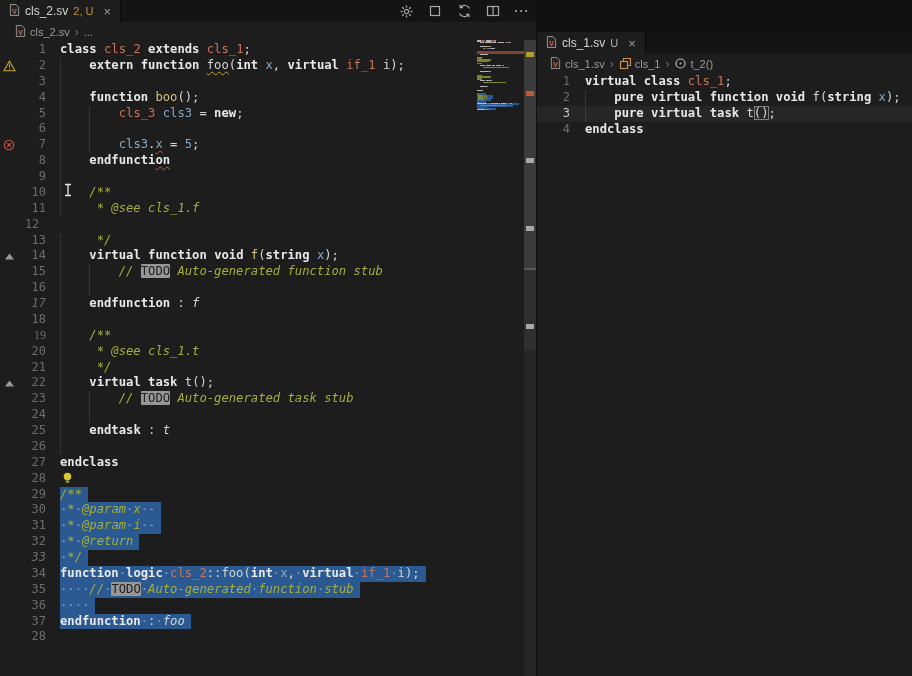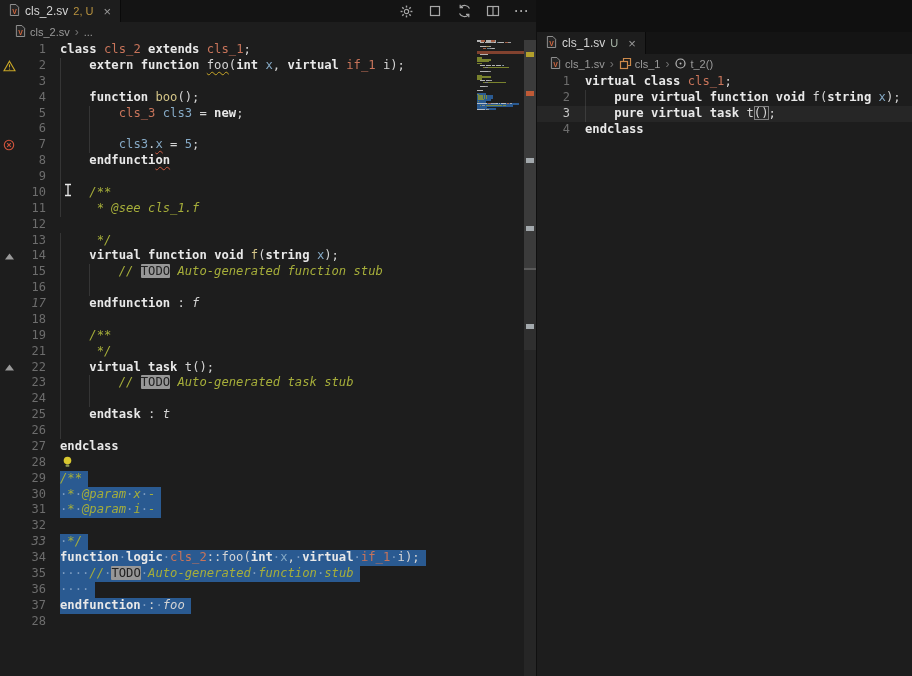--- a/index.html
+++ b/index.html
@@ -140,47 +140,48 @@
       <div class="line"><span class="glyph" style="width: 18px;"></span><span class="lnum" style="width: 28px;">5</span><span class="gap" style="width: 14px;"></span><span class="ct"><span class="guide" style="left: 0px;"></span><span class="guide" style="left: 29.4px;"></span><span class="tk-pln">        </span><span class="tk-typ">cls_3</span><span class="tk-pln"> </span><span class="tk-var">cls3</span><span class="tk-pln"> = </span><span class="tk-kw">new</span><span class="tk-pln">;</span></span></div>
       <div class="line"><span class="glyph" style="width: 18px;"></span><span class="lnum" style="width: 28px;">6</span><span class="gap" style="width: 14px;"></span><span class="ct"><span class="guide" style="left: 0px;"></span><span class="guide" style="left: 29.4px;"></span></span></div>
       <div class="line"><span class="glyph" style="width: 18px;"><svg width="12" height="12" viewBox="0 0 12 12">
             <circle cx="6" cy="6" r="4.7" fill="none" stroke="#d0543c" stroke-width="1.1"></circle>
             <path d="M4.2 4.2 L7.8 7.8 M7.8 4.2 L4.2 7.8" stroke="#d0543c" stroke-width="1.1"></path>
           </svg></span><span class="lnum" style="width: 28px;">7</span><span class="gap" style="width: 14px;"></span><span class="ct"><span class="guide" style="left: 0px;"></span><span class="guide" style="left: 29.4px;"></span><span class="tk-pln">        </span><span class="tk-var">cls3</span><span class="tk-pln">.</span><span class="tk-var sq-err">x</span><span class="tk-pln"> = </span><span class="tk-num">5</span><span class="tk-pln">;</span></span></div>
       <div class="line"><span class="glyph" style="width: 18px;"></span><span class="lnum" style="width: 28px;">8</span><span class="gap" style="width: 14px;"></span><span class="ct"><span class="guide" style="left: 0px;"></span><span class="tk-pln">    </span><span class="tk-kw">endfuncti</span><span class="tk-kw sq-err">on</span></span></div>
       <div class="line"><span class="glyph" style="width: 18px;"></span><span class="lnum" style="width: 28px;">9</span><span class="gap" style="width: 14px;"></span><span class="ct"><span class="guide" style="left: 0px;"></span></span></div>
       <div class="line"><span class="glyph" style="width: 18px;"></span><span class="lnum" style="width: 28px;">10</span><span class="gap" style="width: 14px;"></span><span class="ct"><span class="guide" style="left: 0px;"></span><span class="tk-com">    /**</span></span></div>
       <div class="line"><span class="glyph" style="width: 18px;"></span><span class="lnum" style="width: 28px;">11</span><span class="gap" style="width: 14px;"></span><span class="ct"><span class="guide" style="left: 0px;"></span><span class="tk-com">     * @see cls_1.f</span></span></div>
-      <div class="line"><span class="glyph" style="width: 18px;"></span><span class="lnum" style="width: 28px;">12</span><span class="gap" style="width: 14px;"></span></div>
+      <div class="line"><span class="glyph" style="width: 18px;"></span><span class="lnum" style="width: 28px; text-align: center;">12</span><span class="gap" style="width: 14px;"></span></div>
       <div class="line"><span class="glyph" style="width: 18px;"></span><span class="lnum" style="width: 28px;">13</span><span class="gap" style="width: 14px;"></span><span class="ct"><span class="guide" style="left: 0px;"></span><span class="tk-com">     */</span></span></div>
       <div class="line"><span class="glyph" style="width: 18px;"><svg width="11" height="9" viewBox="0 0 11 9">
             <path d="M5.5 1.5 L10 7.5 H1 Z" fill="#9a9a9a"></path>
           </svg></span><span class="lnum" style="width: 28px;">14</span><span class="gap" style="width: 14px;"></span><span class="ct"><span class="guide" style="left: 0px;"></span><span class="tk-pln">    </span><span class="tk-kw">virtual</span><span class="tk-pln"> </span><span class="tk-kw">function</span><span class="tk-pln"> </span><span class="tk-kw">void</span><span class="tk-pln"> </span><span class="tk-fn">f</span><span class="tk-pln">(</span><span class="tk-kw">string</span><span class="tk-pln"> </span><span class="tk-var">x</span><span class="tk-pln">);</span></span></div>
       <div class="line"><span class="glyph" style="width: 18px;"></span><span class="lnum" style="width: 28px;">15</span><span class="gap" style="width: 14px;"></span><span class="ct"><span class="guide" style="left: 0px;"></span><span class="guide" style="left: 29.4px;"></span><span class="tk-pln">        </span><span class="tk-com">// </span><span class="tk-todo">TODO</span><span class="tk-com"> Auto-generated function stub</span></span></div>
       <div class="line"><span class="glyph" style="width: 18px;"></span><span class="lnum" style="width: 28px;">16</span><span class="gap" style="width: 14px;"></span><span class="ct"><span class="guide" style="left: 0px;"></span><span class="guide" style="left: 29.4px;"></span></span></div>
       <div class="line"><span class="glyph" style="width: 18px;"></span><span class="lnum" style="width: 28px; font-style: italic;">17</span><span class="gap" style="width: 14px;"></span><span class="ct"><span class="guide" style="left: 0px;"></span><span class="tk-pln">    </span><span class="tk-kw">endfunction</span><span class="tk-pln"> : </span><span class="tk-lbl">f</span></span></div>
       <div class="line"><span class="glyph" style="width: 18px;"></span><span class="lnum" style="width: 28px;">18</span><span class="gap" style="width: 14px;"></span><span class="ct"><span class="guide" style="left: 0px;"></span></span></div>
-      <div class="line"><span class="glyph" style="width: 18px;"></span><span class="lnum" style="width: 28px;">19</span><span class="gap" style="width: 14px;"></span><span class="ct"><span class="guide" style="left: 0px;"></span><span class="tk-com">    /**</span></span></div>
+      <div class="line"><span class="glyph" style="width: 18px;"></span><span class="lnum" style="width: 28px; font-family: Liberation Serif, serif;">19</span><span class="gap" style="width: 14px;"></span><span class="ct"><span class="guide" style="left: 0px;"></span><span class="tk-com">    /**</span></span></div>
+      <div class="line"><span class="glyph" style="width: 18px;"></span><span class="lnum" style="width: 28px;">20</span><span class="gap" style="width: 14px;"></span><span class="ct"><span class="guide" style="left: 0px;"></span><span class="tk-com">     * @see cls_1.t</span></span></div>
       <div class="line"><span class="glyph" style="width: 18px;"></span><span class="lnum" style="width: 28px;">21</span><span class="gap" style="width: 14px;"></span><span class="ct"><span class="guide" style="left: 0px;"></span><span class="tk-com">     */</span></span></div>
       <div class="line"><span class="glyph" style="width: 18px;"><svg width="11" height="9" viewBox="0 0 11 9">
             <path d="M5.5 1.5 L10 7.5 H1 Z" fill="#9a9a9a"></path>
           </svg></span><span class="lnum" style="width: 28px;">22</span><span class="gap" style="width: 14px;"></span><span class="ct"><span class="guide" style="left: 0px;"></span><span class="tk-pln">    </span><span class="tk-kw">virtual</span><span class="tk-pln"> </span><span class="tk-kw">task</span><span class="tk-pln"> </span><span class="tk-pln">t</span><span class="tk-pln">();</span></span></div>
       <div class="line"><span class="glyph" style="width: 18px;"></span><span class="lnum" style="width: 28px;">23</span><span class="gap" style="width: 14px;"></span><span class="ct"><span class="guide" style="left: 0px;"></span><span class="guide" style="left: 29.4px;"></span><span class="tk-pln">        </span><span class="tk-com">// </span><span class="tk-todo">TODO</span><span class="tk-com"> Auto-generated task stub</span></span></div>
       <div class="line"><span class="glyph" style="width: 18px;"></span><span class="lnum" style="width: 28px;">24</span><span class="gap" style="width: 14px;"></span><span class="ct"><span class="guide" style="left: 0px;"></span><span class="guide" style="left: 29.4px;"></span></span></div>
       <div class="line"><span class="glyph" style="width: 18px;"></span><span class="lnum" style="width: 28px;">25</span><span class="gap" style="width: 14px;"></span><span class="ct"><span class="guide" style="left: 0px;"></span><span class="tk-pln">    </span><span class="tk-kw">endtask</span><span class="tk-pln"> : </span><span class="tk-lbl">t</span></span></div>
       <div class="line"><span class="glyph" style="width: 18px;"></span><span class="lnum" style="width: 28px;">26</span><span class="gap" style="width: 14px;"></span><span class="ct"><span class="guide" style="left: 0px;"></span></span></div>
       <div class="line"><span class="glyph" style="width: 18px;"></span><span class="lnum" style="width: 28px;">27</span><span class="gap" style="width: 14px;"></span><span class="ct"><span class="tk-kw">endclass</span></span></div>
       <div class="line"><span class="glyph" style="width: 18px;"></span><span class="lnum" style="width: 28px;">28</span><span class="gap" style="width: 14px;"></span><span class="ct"><span class="bulb"><svg width="11" height="13" viewBox="0 0 11 13">
               <circle cx="5.5" cy="4.6" r="3.8" fill="#d8c72f"></circle>
               <rect x="3.7" y="8.6" width="3.6" height="2.2" rx="0.6" fill="#8f9a52"></rect>
             </svg></span></span></div>
       <div class="line"><span class="glyph" style="width: 18px;"></span><span class="lnum" style="width: 28px;">29</span><span class="gap" style="width: 14px;"></span><span class="ct"><span class="sel"><span class="tk-com">/**</span></span></span></div>
       <div class="line"><span class="glyph" style="width: 18px;"></span><span class="lnum" style="width: 28px;">30</span><span class="gap" style="width: 14px;"></span><span class="ct"><span class="sel"><span class="tk-ws">·</span><span class="tk-com">*</span><span class="tk-ws">·</span><span class="tk-com">@param</span><span class="tk-ws">·</span><span class="tk-com">x</span><span class="tk-ws">·</span><span class="tk-com">-</span></span></span></div>
       <div class="line"><span class="glyph" style="width: 18px;"></span><span class="lnum" style="width: 28px;">31</span><span class="gap" style="width: 14px;"></span><span class="ct"><span class="sel"><span class="tk-ws">·</span><span class="tk-com">*</span><span class="tk-ws">·</span><span class="tk-com">@param</span><span class="tk-ws">·</span><span class="tk-com">i</span><span class="tk-ws">·</span><span class="tk-com">-</span></span></span></div>
-      <div class="line"><span class="glyph" style="width: 18px;"></span><span class="lnum" style="width: 28px;">32</span><span class="gap" style="width: 14px;"></span></div>
+      <div class="line"><span class="glyph" style="width: 18px;"></span><span class="lnum" style="width: 28px;">32</span><span class="gap" style="width: 14px;"></span><span class="ct"><span class="sel"><span class="tk-ws">·</span><span class="tk-com">*</span><span class="tk-ws">·</span><span class="tk-com">@return</span></span></span></div>
       <div class="line"><span class="glyph" style="width: 18px;"></span><span class="lnum" style="width: 28px; font-style: italic;">33</span><span class="gap" style="width: 14px;"></span><span class="ct"><span class="sel"><span class="tk-ws">·</span><span class="tk-com">*/</span></span></span></div>
       <div class="line"><span class="glyph" style="width: 18px;"></span><span class="lnum" style="width: 28px;">34</span><span class="gap" style="width: 14px;"></span><span class="ct"><span class="sel"><span class="tk-kw">function</span><span class="tk-ws">·</span><span class="tk-kw">logic</span><span class="tk-ws">·</span><span class="tk-typ">cls_2</span><span class="tk-pln">::foo(</span><span class="tk-kw">int</span><span class="tk-ws">·</span><span class="tk-var">x</span><span class="tk-pln">,</span><span class="tk-ws">·</span><span class="tk-kw">virtual</span><span class="tk-ws">·</span><span class="tk-typ">if_1</span><span class="tk-ws">·</span><span class="tk-pln">i);</span></span></span></div>
       <div class="line"><span class="glyph" style="width: 18px;"></span><span class="lnum" style="width: 28px;">35</span><span class="gap" style="width: 14px;"></span><span class="ct"><span class="sel"><span class="tk-ws">····</span><span class="tk-com">//</span><span class="tk-ws">·</span><span class="tk-todo">TODO</span><span class="tk-ws">·</span><span class="tk-com">Auto-generated</span><span class="tk-ws">·</span><span class="tk-com">function</span><span class="tk-ws">·</span><span class="tk-com">stub</span></span></span></div>
       <div class="line"><span class="glyph" style="width: 18px;"></span><span class="lnum" style="width: 28px;">36</span><span class="gap" style="width: 14px;"></span><span class="ct"><span class="sel"><span class="tk-ws">····</span></span></span></div>
       <div class="line"><span class="glyph" style="width: 18px;"></span><span class="lnum" style="width: 28px;">37</span><span class="gap" style="width: 14px;"></span><span class="ct"><span class="sel"><span class="tk-kw">endfunction</span><span class="tk-ws">·</span><span class="tk-pln">:</span><span class="tk-ws">·</span><span class="tk-lbl">foo</span></span></span></div>
       <div class="line"><span class="glyph" style="width: 18px;"></span><span class="lnum" style="width: 28px;">28</span><span class="gap" style="width: 14px;"></span><span class="ct"></span></div>
     </div>
   <div id="minimap">
       <div style="left: 0px; top: 0.35px; height: 1.2px; width: 3.6px; background: rgb(207, 207, 207); opacity: 0.85;"></div>
       <div style="left: 4.32px; top: 0.35px; height: 1.2px; width: 3.6px; background: rgb(185, 106, 78); opacity: 0.85;"></div>

